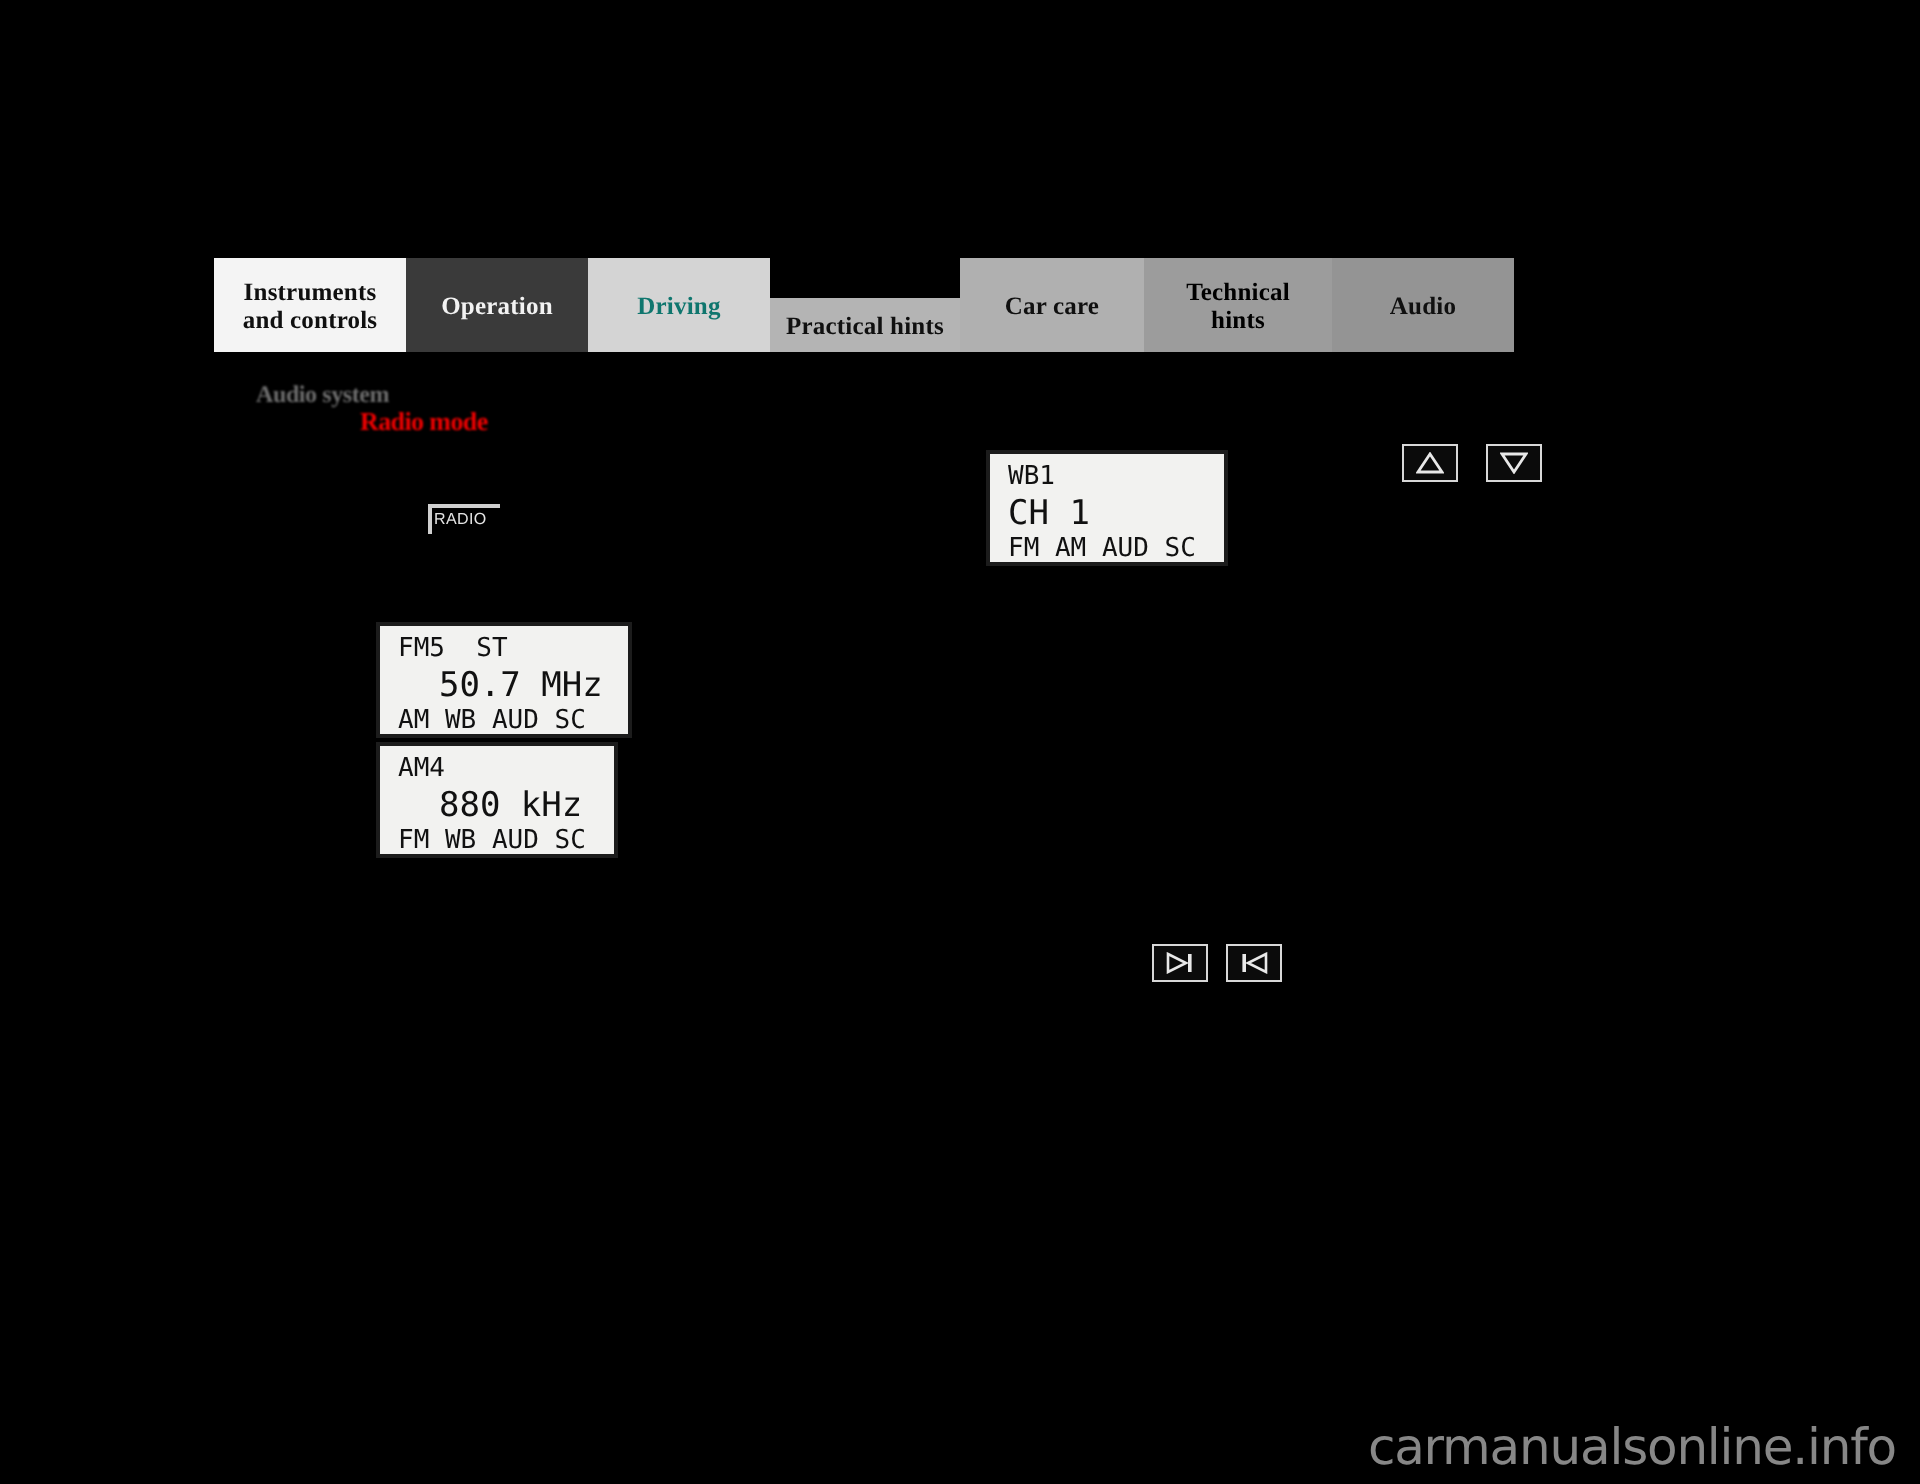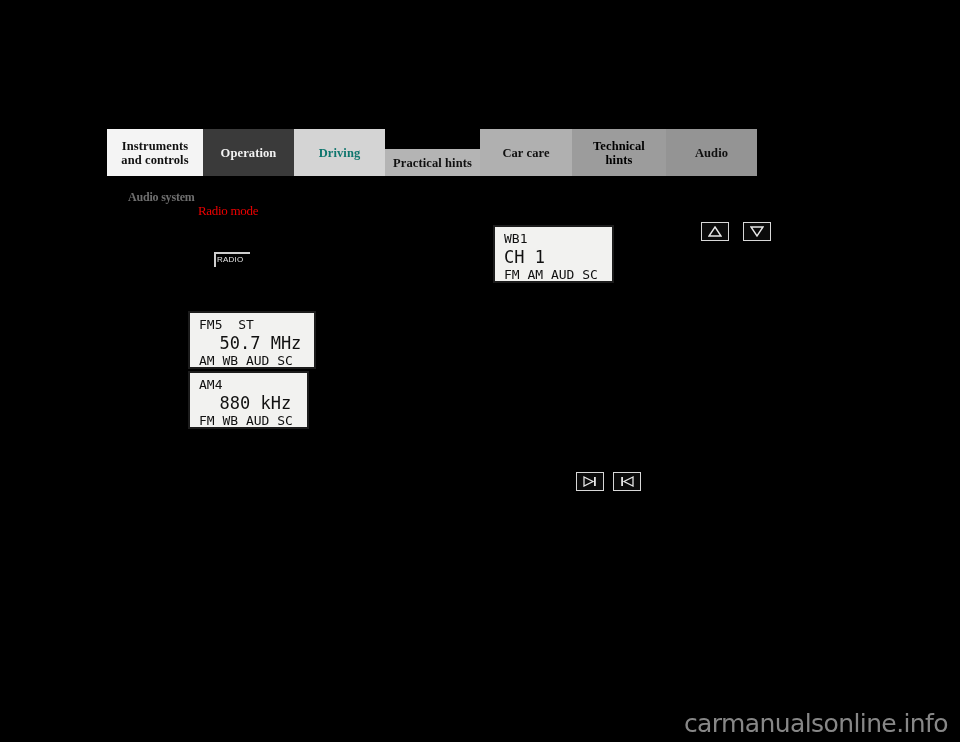--- a/index.html
+++ b/index.html
@@ -48,24 +48,24 @@
     top: 190px;
     font-family: "Liberation Serif", serif;
     font-weight: bold;
     font-size: 12px;
     color: #6e6e6e;
     letter-spacing: -0.2px;
     filter: blur(0.55px);
   }
   .sub-title {
     position: absolute;
-    left: 198px;
+    left: 180px;
     top: 203px;
     font-family: "Liberation Serif", serif;
-    font-weight: normal;
+    font-weight: bold;
     font-size: 13px;
     color: #ee0000;
     letter-spacing: -0.3px;
     filter: blur(0.6px);
   }
 
   
   .radio-btn {
     position: absolute;
     left: 214px;

